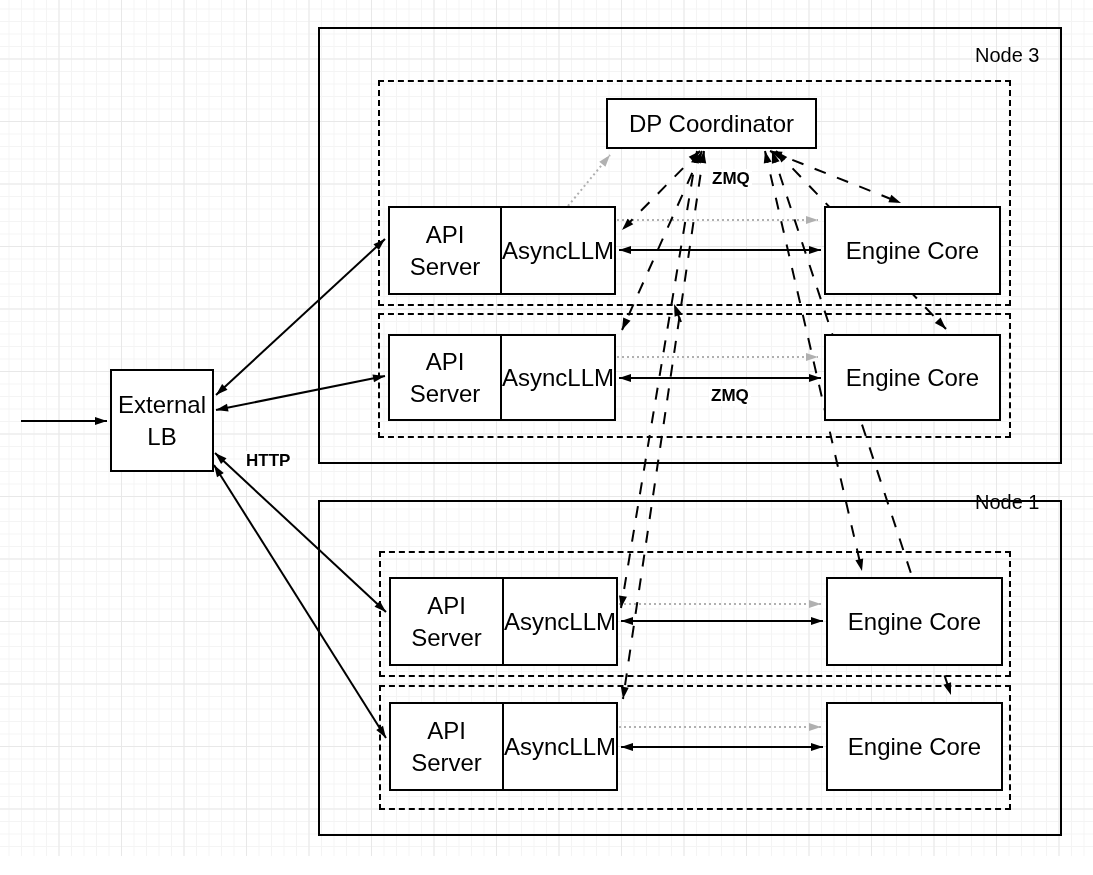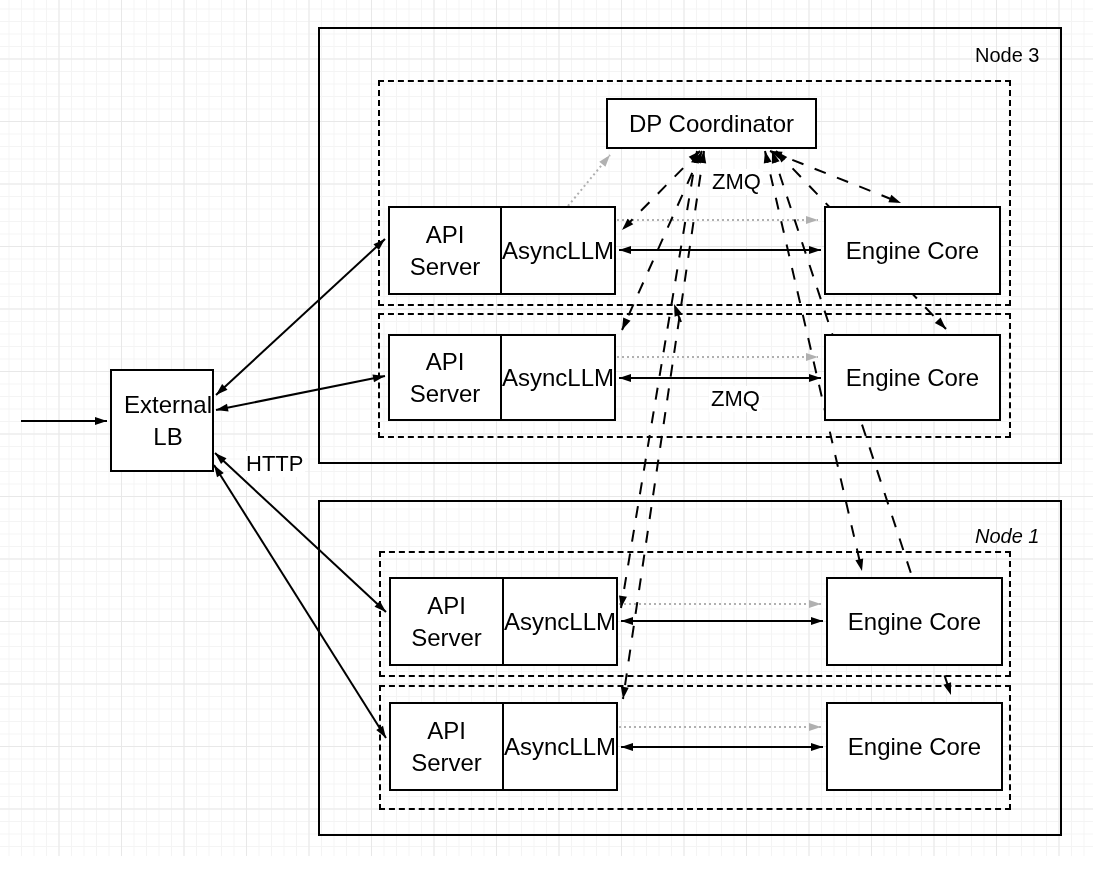--- a/index.html
+++ b/index.html
@@ -25,21 +25,21 @@
   .box{
     position:absolute;background:#fff;border:2px solid #000;box-sizing:border-box;
     display:flex;align-items:center;justify-content:center;text-align:center;
     font-size:24px;line-height:1.3;z-index:3;
   }
   .split{padding:0;}
   .cell{height:100%;display:flex;align-items:center;justify-content:center;box-sizing:border-box;}
   .cell-api{width:122px;justify-content:center;}
   .cell-async{flex:1;border-left:2px solid #000;}
   .node-label{position:absolute;font-size:20px;z-index:4;}
-  .edge-label{position:absolute;font-size:22px;background:#ffffff;padding:0 2px;z-index:4;}
+  .edge-label{position:absolute;font-size:17px;background:#ffffff;padding:0 2px;z-index:4;font-weight:bold;}
   .s-line{stroke:#000;stroke-width:2;fill:none;}
   .l-dash{stroke:#000;stroke-width:2;fill:none;stroke-dasharray:12 12;}
   .g-dot{stroke:#b0b0b0;stroke-width:2;fill:none;stroke-dasharray:2 3;}
 </style>
 </head>
 <body>
 
 <div class="canvas">
   <div class="grid"></div>
 
@@ -88,21 +88,21 @@
     <line class="l-dash" x1="697" y1="151" x2="621" y2="608" marker-start="url(#ahs)" marker-end="url(#ah)"></line>
     <line class="l-dash" x1="704" y1="151" x2="623" y2="699" marker-start="url(#ahs)" marker-end="url(#ah)"></line>
     <line class="l-dash" x1="681" y1="322" x2="674" y2="304" marker-end="url(#ah)"></line>
 
     <line class="l-dash" x1="770" y1="151" x2="901" y2="203" marker-start="url(#ahs)" marker-end="url(#ah)"></line>
     <line class="l-dash" x1="776" y1="151" x2="946" y2="329" marker-start="url(#ahs)" marker-end="url(#ah)"></line>
     <line class="l-dash" x1="765" y1="151" x2="862" y2="571" marker-start="url(#ahs)" marker-end="url(#ah)"></line>
     <line class="l-dash" x1="772" y1="151" x2="951" y2="695" marker-start="url(#ahs)" marker-end="url(#ah)"></line>
   </svg>
 
-  <div class="box" style="left:110px;top:369px;width:104px;height:103px;justify-content:flex-end;">
+  <div class="box" style="left:110px;top:369px;width:104px;height:103px;">
     <div>
       <div>External</div>
       <div>LB</div>
     </div>
   </div>
 
   <div class="box" style="left:606px;top:98px;width:211px;height:51px;">
     <span>DP Coordinator</span>
   </div>
 
@@ -148,18 +148,18 @@
       </div>
     <div class="cell cell-async">
         <span>AsyncLLM</span>
       </div>
   </div>
   <div class="box" style="left:826px;top:702px;width:177px;height:89px;">
     <span>Engine Core</span>
   </div>
 
   <div class="node-label" style="left:975px;top:44px;">Node 3</div>
-  <div class="node-label" style="left:975px;top:525px;font-style:italic;">Node 1</div>
+  <div class="node-label" style="left:975px;top:491px;">Node 1</div>
 
   <div class="edge-label" style="left:244px;top:451px;">HTTP</div>
   <div class="edge-label" style="left:710px;top:169px;">ZMQ</div>
   <div class="edge-label" style="left:709px;top:386px;">ZMQ</div>
 </div>
 
 </body></html>

